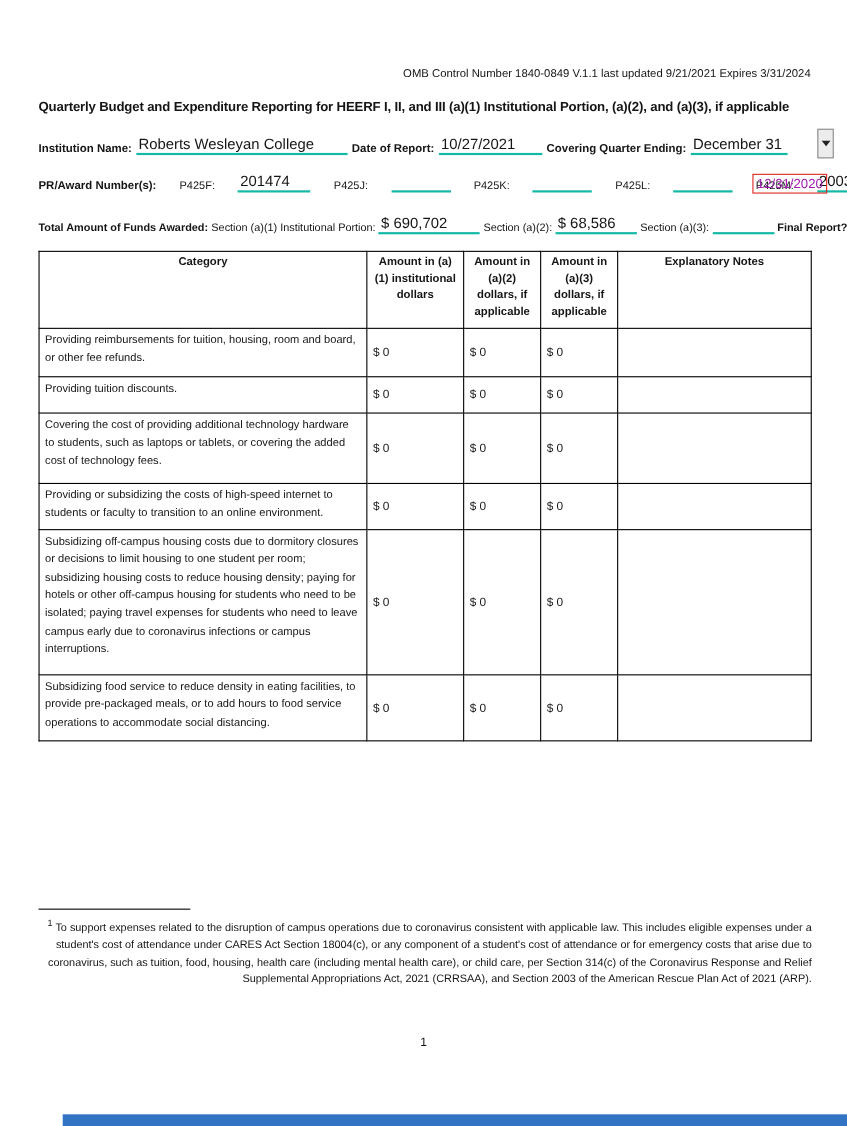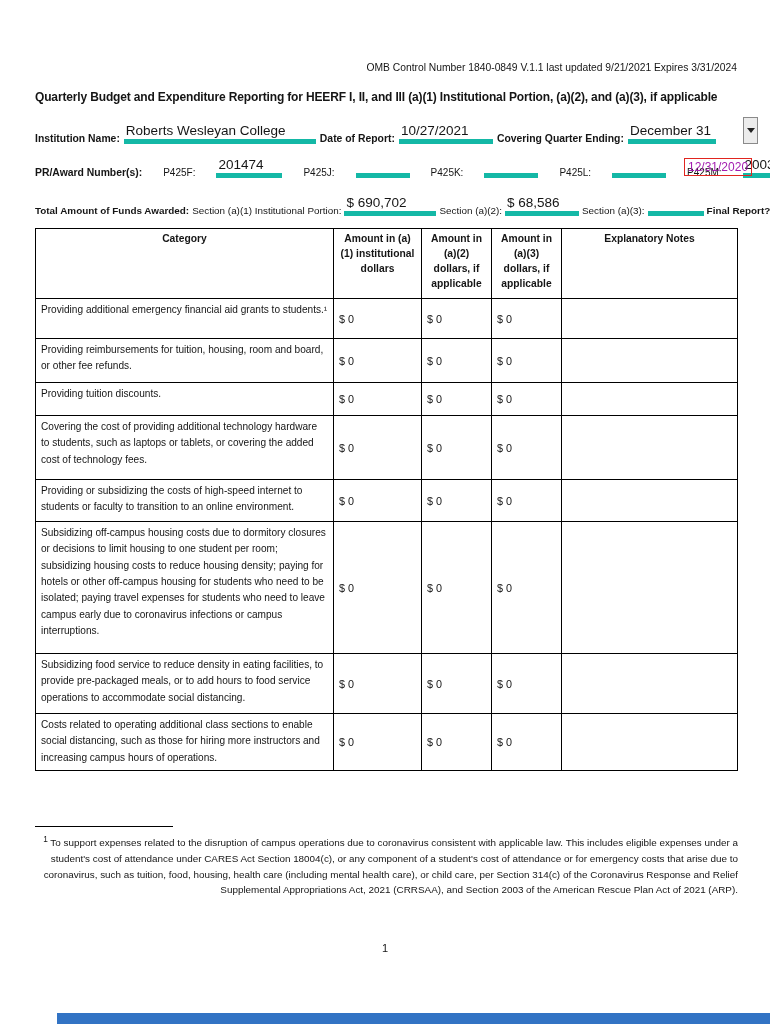--- a/index.html
+++ b/index.html
@@ -6,21 +6,21 @@
   body{
     width:770px;height:1024px;background:#ffffff;position:relative;
     font-family:"Liberation Sans", sans-serif;color:#151515;overflow:hidden;
   }
   .omb{position:absolute;top:62px;right:33px;font-size:10.3px;}
   .title{position:absolute;top:90px;left:35px;font-weight:bold;font-size:12px;white-space:nowrap;letter-spacing:-0.15px;}
 
   .hdr-row{position:absolute;left:35px;display:flex;align-items:flex-end;gap:4px;}
   .lbl{font-weight:bold;font-size:10.4px;white-space:nowrap;}
   .plain{font-size:10px;white-space:nowrap;}
-  .fill{display:inline-block;border-bottom:5px solid #14b8a6;font-size:13.5px;line-height:14px;padding:0 2px 1px 2px;white-space:nowrap;}
+  .fill{display:inline-block;border-bottom:2px solid #14b8a6;font-size:13.5px;line-height:14px;padding:0 2px 1px 2px;white-space:nowrap;}
   .row1{top:124px;right:40px;}
   .row2{top:158px;gap:21px;}
   .row3{top:196px;gap:3px;}
   .row3 .lbl{font-size:9.9px;}
   .row3 .plain{font-size:9.9px;}
 
   .combo{position:absolute;top:117px;right:12px;width:13px;height:25px;background:#ececec;border:1px solid #8a8a8a;display:flex;align-items:center;justify-content:center;cursor:pointer;}
   .combo .tri{width:0;height:0;border-left:4px solid transparent;border-right:4px solid transparent;border-top:5px solid #222;}
 
   .red-field{position:absolute;top:158px;left:684px;border:1.5px solid #e0251f;color:#a21caf;font-size:12px;padding:1px 3px;white-space:nowrap;}
@@ -100,27 +100,20 @@
       <col class="c-notes">
   </colgroup>
   <tbody>
       <tr class="hrow">
     <th>Category</th>
     <th>Amount in (a)(1) institutional dollars</th>
     <th>Amount in (a)(2) dollars, if applicable</th>
     <th>Amount in (a)(3) dollars, if applicable</th>
     <th>Explanatory Notes</th>
   </tr>
-  <tr class="r0">
-    <td class="cat">Providing additional emergency financial aid grants to students.¹</td>
-    <td class="amt">$ 0</td>
-    <td class="amt">$ 0</td>
-    <td class="amt">$ 0</td>
-    <td class="notes"></td>
-  </tr>
   <tr class="r1">
     <td class="cat">Providing reimbursements for tuition, housing, room and board, or other fee refunds.</td>
     <td class="amt">$ 0</td>
     <td class="amt">$ 0</td>
     <td class="amt">$ 0</td>
     <td class="notes"></td>
   </tr>
   <tr class="r2">
     <td class="cat">Providing tuition discounts.</td>
     <td class="amt">$ 0</td>
@@ -149,27 +142,20 @@
     <td class="amt">$ 0</td>
     <td class="notes"></td>
   </tr>
   <tr class="r6">
     <td class="cat">Subsidizing food service to reduce density in eating facilities, to provide pre-packaged meals, or to add hours to food service operations to accommodate social distancing.</td>
     <td class="amt">$ 0</td>
     <td class="amt">$ 0</td>
     <td class="amt">$ 0</td>
     <td class="notes"></td>
   </tr>
-  <tr class="r7">
-    <td class="cat">Costs related to operating additional class sections to enable social distancing, such as those for hiring more instructors and increasing campus hours of operations.</td>
-    <td class="amt">$ 0</td>
-    <td class="amt">$ 0</td>
-    <td class="amt">$ 0</td>
-    <td class="notes"></td>
-  </tr>
 </tbody>
   </table>
 
 <div class="fn-rule"></div>
 
 <div class="footnote"><sup>1</sup> <span>To support expenses related to the disruption of campus operations due to coronavirus consistent with applicable law. This includes eligible expenses under a student's cost of attendance under CARES Act Section 18004(c), or any component of a student's cost of attendance or for emergency costs that arise due to coronavirus, such as tuition, food, housing, health care (including mental health care), or child care, per Section 314(c) of the Coronavirus Response and Relief Supplemental Appropriations Act, 2021 (CRRSAA), and Section 2003 of the American Rescue Plan Act of 2021 (ARP).</span></div>
 
 <div class="pagenum">1</div>
 
 <div class="bottom-bar"></div>

